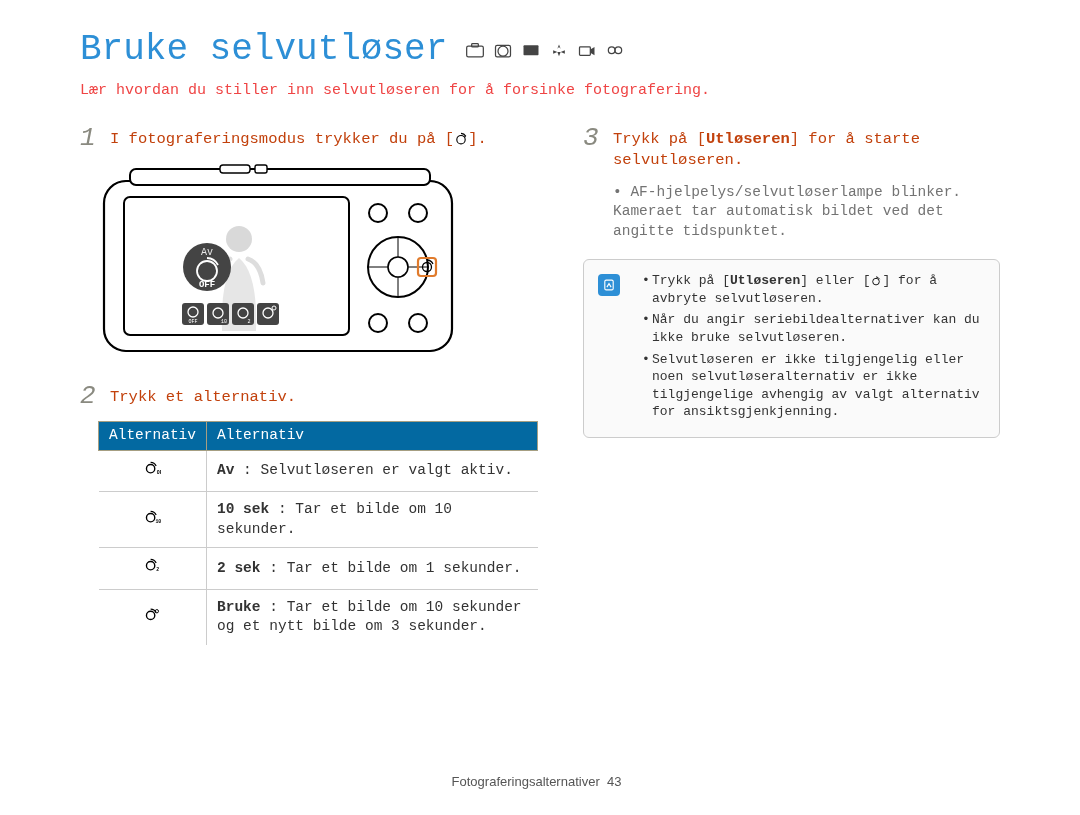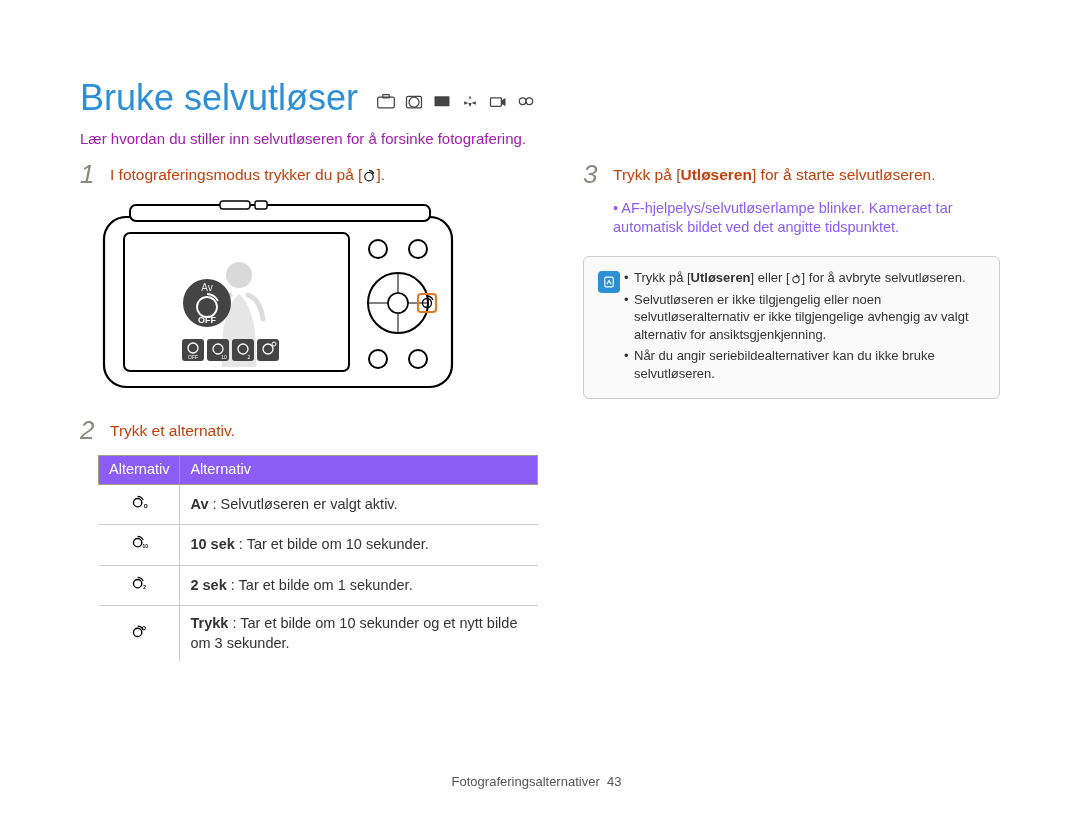--- a/index.html
+++ b/index.html
@@ -6,21 +6,22 @@
   body {
     font-family: Arial, Helvetica, sans-serif;
     width: 1080px;
     height: 815px;
     background: #fff;
     color: #333;
     font-size: 15px;
     line-height: 1.35;
   }
   .page {
-    padding: 74px 80px 30px 80px;
+    padding: 26px 80px 30px 80px;
+    font-family: Liberation Mono, monospace;
   }
   .title-row {
     display: flex;
     align-items: baseline;
     gap: 18px;
     margin-bottom: 6px;
   }
   .title {
     font-size: 36px;
     font-weight: 400;
@@ -35,22 +36,22 @@
   .title-icons span {
     width: 20px; height: 16px;
     display: inline-flex;
     align-items: center;
     justify-content: center;
     font-size: 14px;
     color: #444;
   }
   .intro {
     font-size: 15px;
-    color: #a21caf;
-    margin-bottom: 12px;
+    color: #ef4444;
+    margin-bottom: 24px;
   }
   .columns {
     display: flex;
     gap: 45px;
   }
   .col { flex: 1; }
   .step {
     display: flex;
     gap: 12px;
     margin-bottom: 12px;
@@ -71,34 +72,34 @@
     display:inline-block;
     width:14px; height:14px;
     vertical-align: middle;
   }
   .camera-illustration {
     margin: 10px 0 18px 20px;
   }
   .sub-bullet {
     margin: 6px 0 0 30px;
     font-size: 14.5px;
-    color: #8b5cf6;
+    color: #737373;
   }
   .sub-bullet::before {
     content: "• ";
   }
 
   table.opts {
     margin: 10px 0 8px 18px;
     border-collapse: collapse;
     width: 440px;
     font-size: 14.5px;
   }
   table.opts th {
-    background: #8b5cf6;
+    background: #0369a1;
     color: #fff;
     font-weight: 400;
     text-align: left;
     padding: 4px 10px;
     border: 1px solid #a69f82;
   }
   table.opts td {
     border-bottom: 1px solid #ccc;
     padding: 8px 10px;
     vertical-align: middle;
@@ -113,21 +114,21 @@
   .bold-lbl { font-weight: bold; }
 
   .footnote {
     margin: 14px 0 0 18px;
     font-size: 13.5px;
     color: #444;
   }
 
   .info-box {
     display: flex;
-    gap: 4px;
+    gap: 22px;
     border: 1px solid #ccc;
     border-radius: 6px;
     padding: 12px 14px;
     margin-top: 18px;
     background: #fafafa;
   }
   .info-icon {
     width: 22px; height: 22px;
     border-radius: 4px;
     background: #2d8fd6;
@@ -328,21 +329,21 @@
             <td><span class="bold-lbl">2 sek</span><span> : Tar et bilde om 1 sekunder.</span></td>
           </tr>
           <tr>
             <td>
               <svg class="timer" viewBox="0 0 26 22">
                   <circle class="ring" cx="11" cy="13" r="6"></circle>
                   <path d="M11 4 A9 9 0 0 1 19 9" fill="none" stroke="#000" stroke-width="1.8"></path>
                   <circle cx="20" cy="7" r="2.4" fill="none" stroke="#000" stroke-width="1.4"></circle>
                 </svg>
             </td>
-            <td><span class="bold-lbl">Trykk</span><span> : Tar et bilde om 10 sekunder og et nytt bilde om 3 sekunder.</span></td>
+            <td><span class="bold-lbl">Bruke</span><span> : Tar et bilde om 10 sekunder og et nytt bilde om 3 sekunder.</span></td>
           </tr>
         </tbody>
       </table>
 
     </div>
 
     <div class="col">
       <div class="step">
         <div class="step-num">3</div>
         <div class="step-text">
@@ -358,22 +359,22 @@
               <path d="M7 13 L10 8 L13 13" fill="none" stroke="#fff" stroke-width="1.6"></path>
             </svg>
         </div>
         <ul class="info-list">
           <li>
             <span>Trykk på [</span><span class="bold-lbl">Utløseren</span><span>] eller [</span><svg class="inline-icon" viewBox="0 0 20 20" style="width:12px;height:12px">
                 <circle cx="10" cy="11" r="5.5" fill="none" stroke="#000" stroke-width="1.5"></circle>
                 <path d="M10 3 A8 8 0 0 1 16 7" fill="none" stroke="#000" stroke-width="1.5"></path>
               </svg><span>] for å avbryte selvutløseren.</span>
           </li>
+          <li>Når du angir seriebildealternativer kan du ikke bruke selvutløseren.</li>
           <li>Selvutløseren er ikke tilgjengelig eller noen selvutløseralternativ er ikke tilgjengelige avhengig av valgt alternativ for ansiktsgjenkjenning.</li>
-          <li>Når du angir seriebildealternativer kan du ikke bruke selvutløseren.</li>
         </ul>
       </div>
     </div>
   </div>
 </div>
 
 <div class="page-footer">
   <span>Fotograferingsalternativer</span>&nbsp;&nbsp;<span>43</span>
 </div>
 

